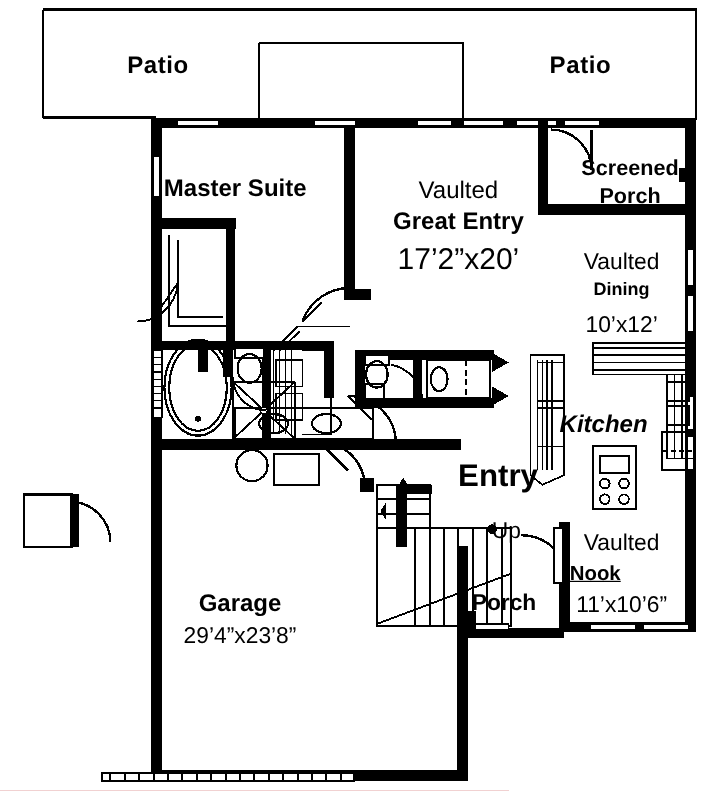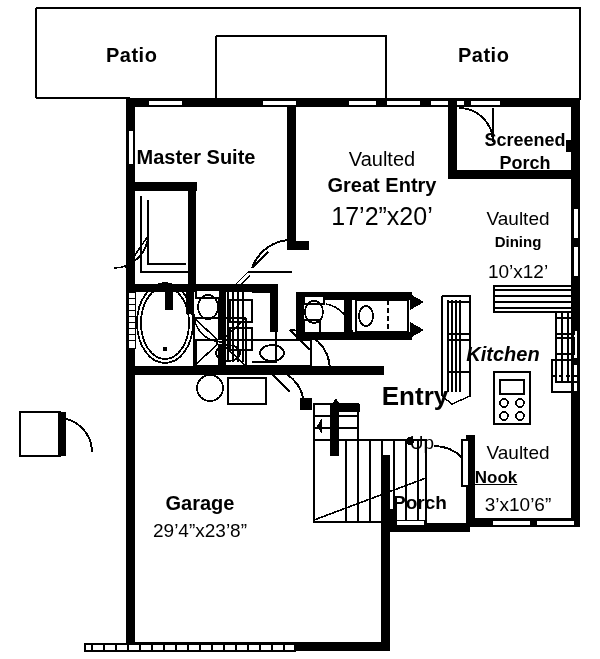--- a/index.html
+++ b/index.html
@@ -379,21 +379,21 @@
 <div class="lbl bold" style="left:460px;top:153px;width:130px;font-size:18px;">Porch</div>
 
 <div class="lbl norm" style="left:458px;top:208px;width:120px;font-size:19px;">Vaulted</div>
 <div class="lbl bold" style="left:458px;top:234px;width:120px;font-size:15px;">Dining</div>
 <div class="lbl norm" style="left:458px;top:261px;width:120px;font-size:19px;">10’x12’</div>
 
 <div class="lbl bold" style="left:440px;top:343px;width:126px;font-size:20px;font-style:italic;">Kitchen</div>
 
 <div class="lbl norm" style="left:458px;top:442px;width:120px;font-size:19px;">Vaulted</div>
 <div class="lbl bold" style="left:436px;top:468px;width:120px;font-size:17px;text-decoration:underline;">Nook</div>
-<div class="lbl norm" style="left:452px;top:494px;width:132px;font-size:19px;">3’x10’6”</div>
+<div class="lbl norm" style="left:452px;top:494px;width:132px;font-size:19px;">11’x10’6”</div>
 
 <div class="lbl bold" style="left:373px;top:382px;width:84px;font-size:26px;">Entry</div>
 
 <div class="lbl norm" style="left:402px;top:432px;width:40px;font-size:19px;">Up</div>
 
 <div class="lbl bold" style="left:382px;top:492px;width:76px;font-size:19px;">Porch</div>
 
 <div class="lbl bold" style="left:112px;top:492px;width:176px;font-size:20px;">Garage</div>
 <div class="lbl norm" style="left:104px;top:520px;width:192px;font-size:19px;">29’4”x23’8”</div>
 

